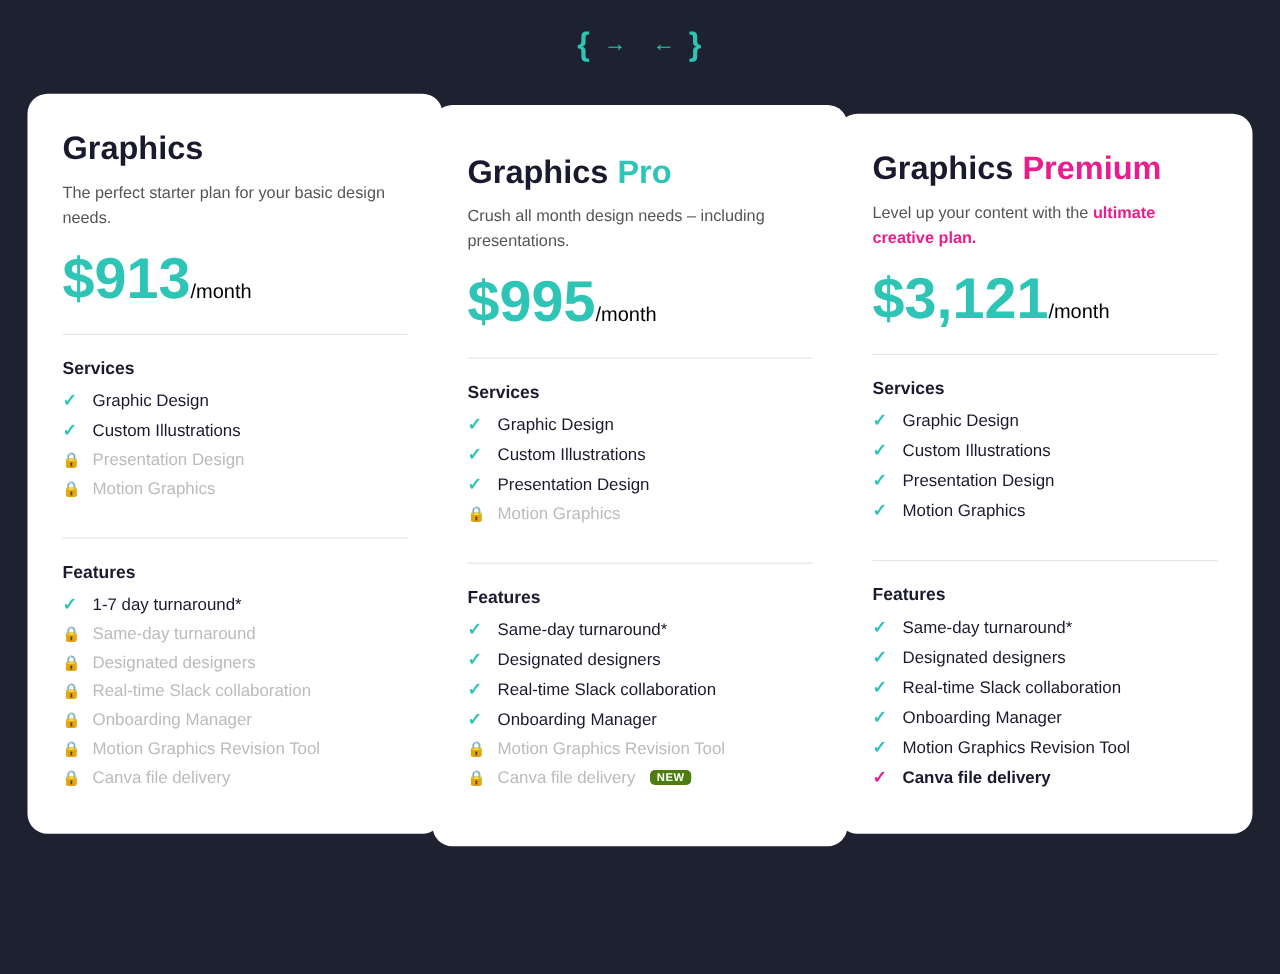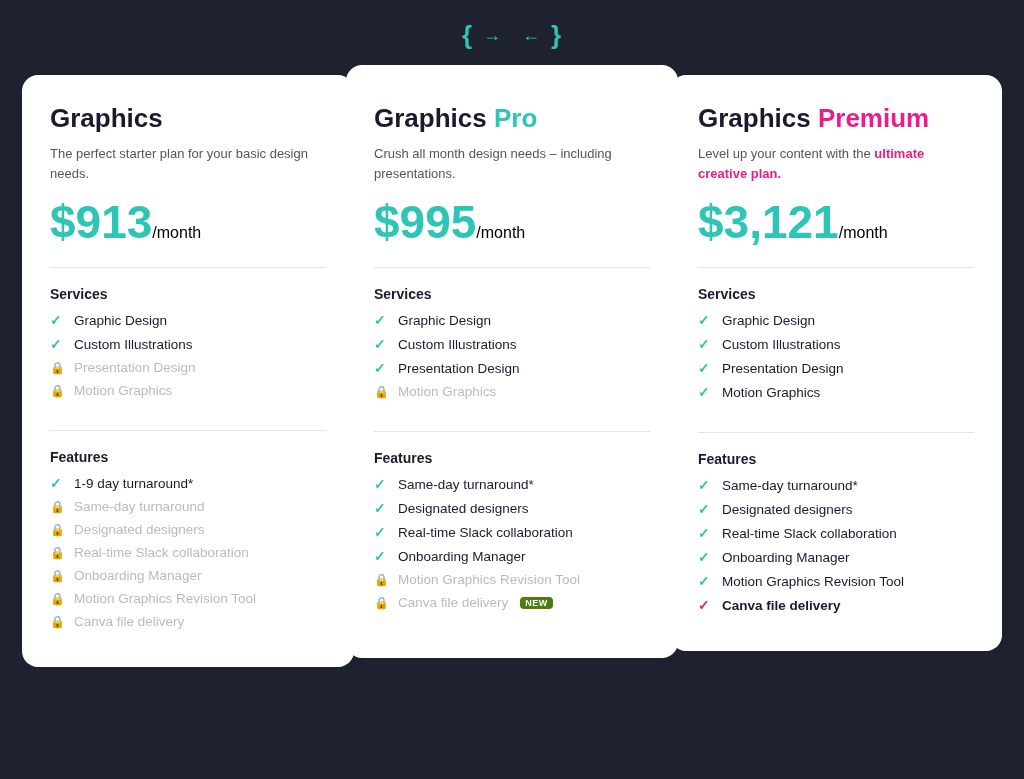--- a/index.html
+++ b/index.html
@@ -40,21 +40,21 @@
     }
     .arrow-left, .arrow-right {
       font-size: 18px;
       color: #2ec4b6;
     }
     .plans-container {
       display: flex;
       gap: 0;
       width: 100%;
       max-width: 980px;
-      align-items: flex-start;
+      align-items: flex-end;
     }
     .plan-card {
       background: #fff;
       border-radius: 16px;
       padding: 28px 28px 24px;
       flex: 1;
       display: flex;
       flex-direction: column;
       position: relative;
       z-index: 1;
@@ -191,21 +191,21 @@
         <li class="inactive">
         <span class="lock-icon">🔒</span>
         <span>Motion Graphics</span>
       </li>
       </ul>
       <hr class="plan-divider">
       <div class="section-label">Features</div>
       <ul class="feature-list">
         <li class="active">
         <span class="check-icon">✓</span>
-        <span>1-9 day turnaround*</span>
+        <span>1-7 day turnaround*</span>
 
       </li>
         <li class="inactive">
         <span class="lock-icon">🔒</span>
         <span>Same-day turnaround</span>
 
       </li>
         <li class="inactive">
         <span class="lock-icon">🔒</span>
         <span>Designated designers</span>

